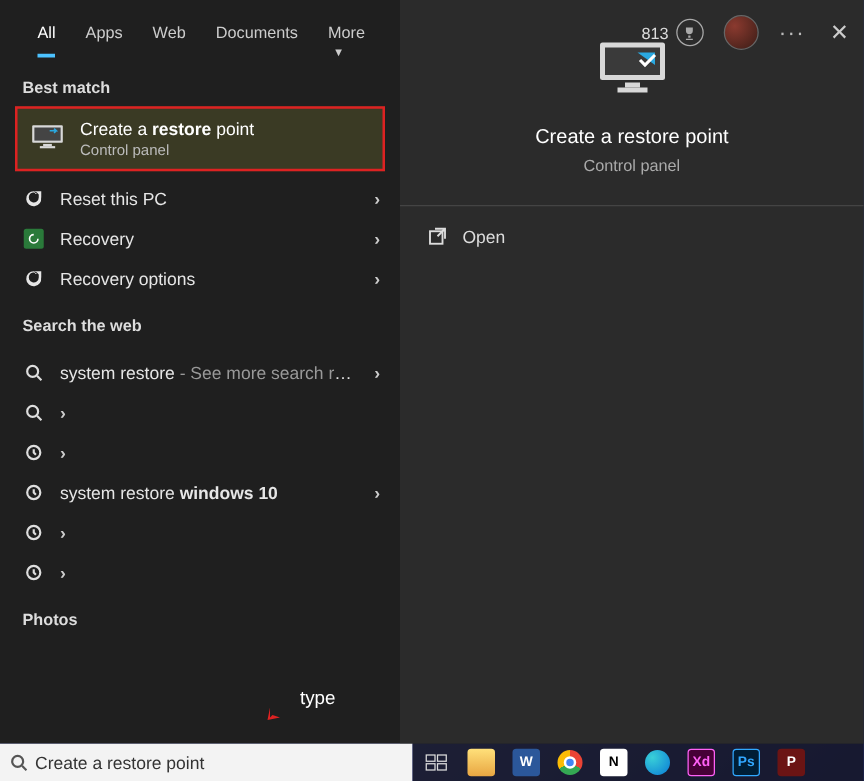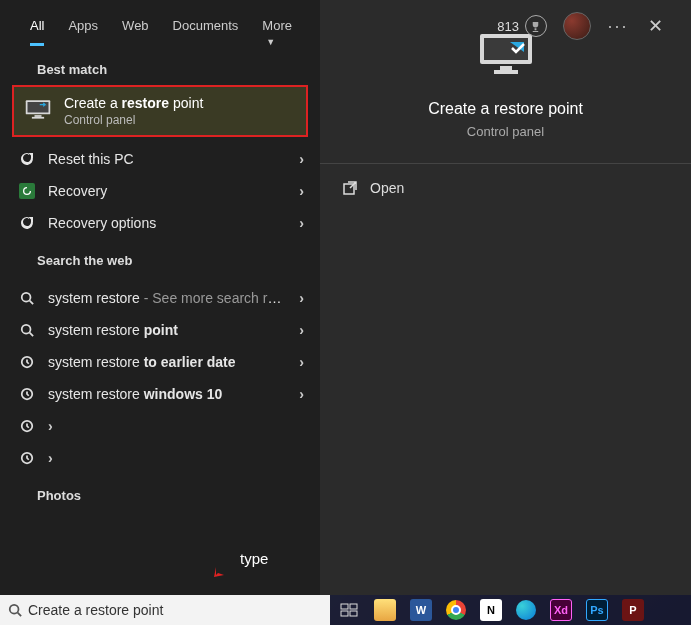--- a/index.html
+++ b/index.html
@@ -7,28 +7,28 @@
 .desktop-bg { position:absolute; inset:0; background:linear-gradient(135deg,#1a237e 0%,#3949ab 40%,#5c6bc0 60%,#283593 100%); }
 .desktop-bg::before { content:""; position:absolute; right:-40px; top:180px; width:220px; height:220px; background:radial-gradient(circle,#e3f2fd 0%,#42a5f5 50%,transparent 75%); border-radius:50%; filter:blur(6px); }
 .search-panel { position:absolute; left:0; top:0; width:691px; height:595px; background:#1f1f1f; display:flex; }
 .left-col { width:320px; height:100%; display:flex; flex-direction:column; }
 .right-col { flex:1; height:100%; background:#2b2b2b; display:flex; flex-direction:column; }
 .tabs { display:flex; align-items:flex-start; padding:8px 18px 0 18px; height:48px; }
 .tab { color:#ccc; font-size:13px; padding:10px 12px 12px 12px; cursor:pointer; position:relative; }
 .tab.active { color:#fff; }
 .tab.active::after { content:""; position:absolute; left:12px; right:12px; bottom:-1px; height:3px; background:#4cc2ff; }
 .tab .chev { display:inline-block; margin-left:4px; font-size:9px; }
-.top-right { position:absolute; top:12px; right:24px; display:flex; align-items:center; gap:16px; }
+.top-right { position:absolute; top:12px; right:8px; display:flex; align-items:center; gap:16px; }
 .points { display:flex; align-items:center; gap:6px; color:#ddd; font-size:13px; }
 .trophy { width:22px; height:22px; border:1.5px solid #aaa; border-radius:50%; display:flex; align-items:center; justify-content:center; }
 .trophy svg { width:11px; height:11px; fill:#aaa; }
 .avatar { width:28px; height:28px; border-radius:50%; background:radial-gradient(circle at 30% 30%,#8b3a2f,#3a1c16); border:1px solid #666; }
 .dots { color:#bbb; font-size:18px; letter-spacing:1px; cursor:pointer; }
 .close-x { color:#ccc; font-size:18px; cursor:pointer; padding:0 4px; }
-.section-hdr { color:#ddd; font-size:13px; font-weight:600; padding:14px 18px 8px 18px;margin-left:19px; }
+.section-hdr { color:#ddd; font-size:13px; font-weight:600; padding:14px 18px 8px 18px; }
 .best-match { margin:0 12px; border:2px solid #d22; padding:8px 10px; display:flex; align-items:center; gap:12px; background:#3a3a24; cursor:pointer; }
 .best-match .bm-icon svg { width:28px; height:22px; fill:#d8d8d8; }
 .bm-title { color:#fff; font-size:14px; }
 .bm-sub { color:#bbb; font-size:12px; margin-top:2px; }
 .list { margin-top:6px; }
 .item { display:flex; align-items:center; padding:8px 16px 8px 18px; cursor:pointer; color:#e6e6e6; font-size:14px; gap:12px; }
 .item .ic { width:18px; display:flex; justify-content:center; }
 .item .lbl { flex:1; white-space:nowrap; overflow:hidden; text-overflow:ellipsis; }
 .item .chv { color:#ccc; font-size:14px; font-weight:600; }
 .settings-ic svg { width:16px; height:16px; fill:#e6e6e6; }
@@ -143,31 +143,29 @@
           <span class="lbl">system restore<span class="sfx"> - See more search results</span></span>
           <span class="chv">›</span>
         </div>
         <div class="item">
           <span class="ic search-ic">
             <svg viewBox="0 0 16 16">
               <circle cx="7" cy="7" r="5"></circle>
               <path d="M11 11l4 4"></path>
             </svg>
           </span>
-          <span class="lbl">system restore <b>point</b></span>
-          <span class="chv">›</span>
-        </div>
-        <div class="item">
-          <span class="ic clock-ic">
-            <svg viewBox="0 0 16 16">
-              <circle cx="8" cy="8" r="6"></circle>
-              <path d="M8 5v3l2 2"></path>
-            </svg>
-          </span>
-          <span class="lbl">system restore <b>to earlier date</b></span>
+          <span class="chv">›</span>
+        </div>
+        <div class="item">
+          <span class="ic clock-ic">
+            <svg viewBox="0 0 16 16">
+              <circle cx="8" cy="8" r="6"></circle>
+              <path d="M8 5v3l2 2"></path>
+            </svg>
+          </span>
           <span class="chv">›</span>
         </div>
         <div class="item">
           <span class="ic clock-ic">
             <svg viewBox="0 0 16 16">
               <circle cx="8" cy="8" r="6"></circle>
               <path d="M8 5v3l2 2"></path>
             </svg>
           </span>
           <span class="lbl">system restore <b>windows 10</b></span>

